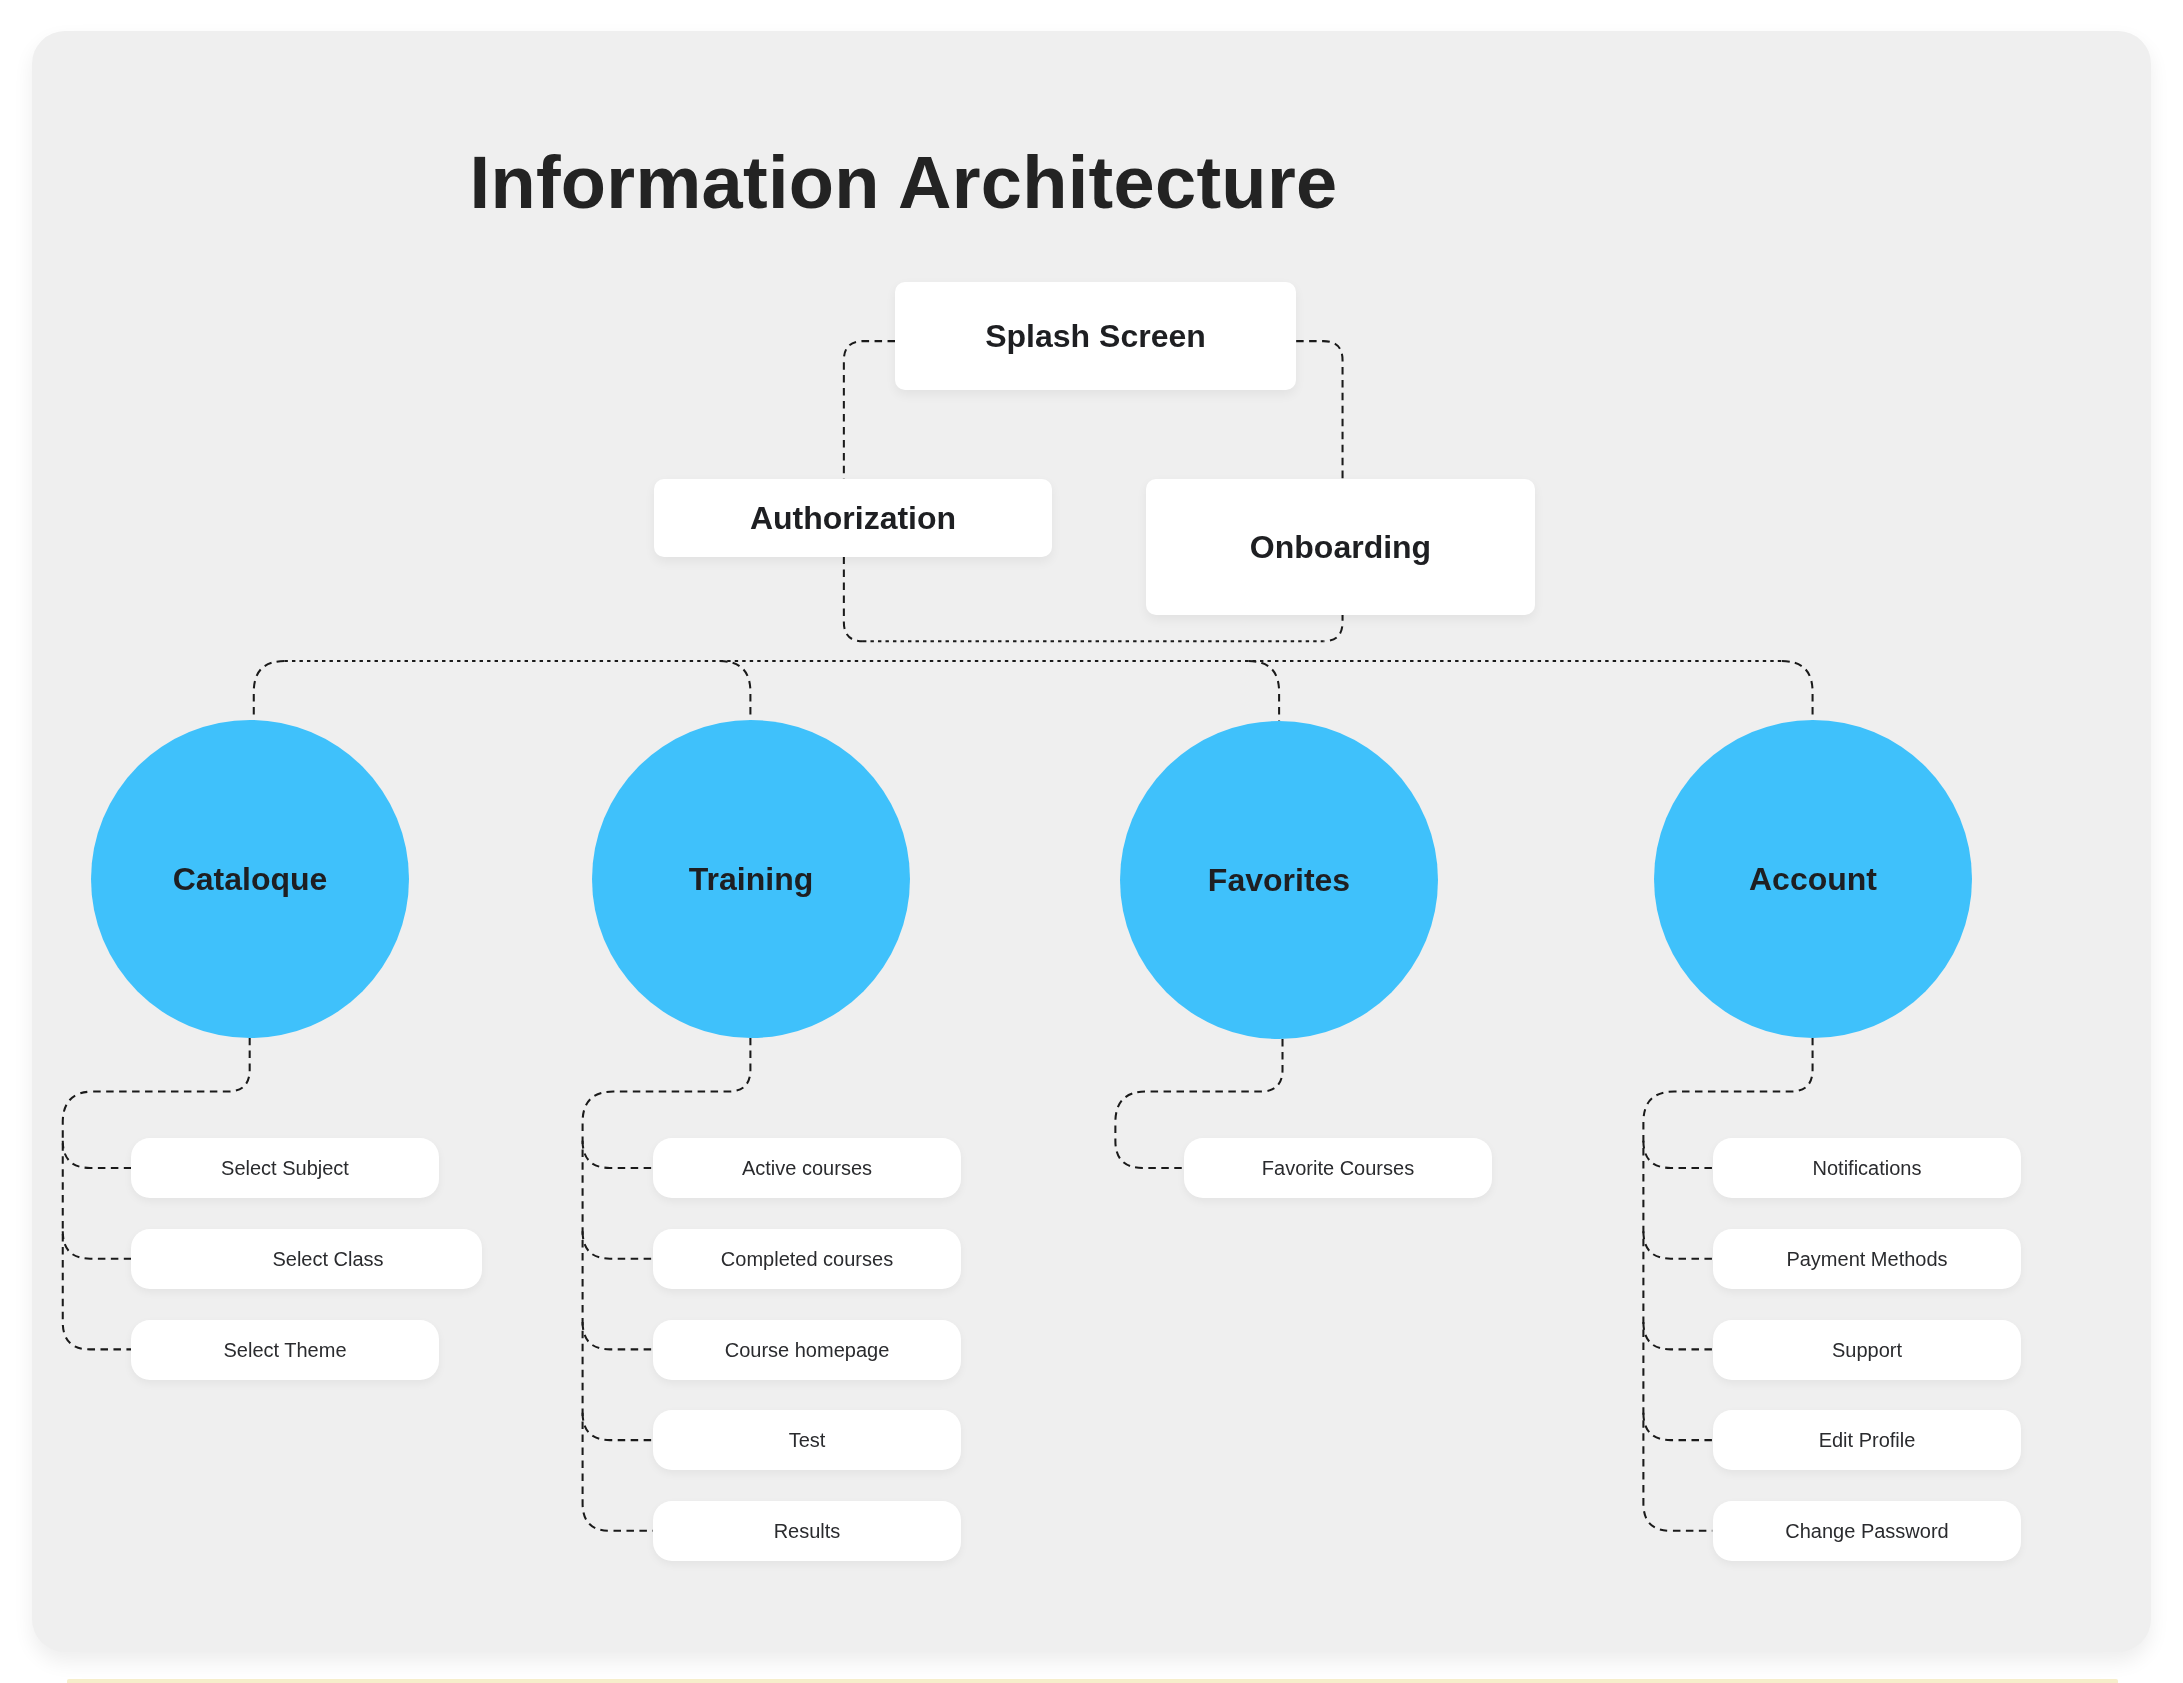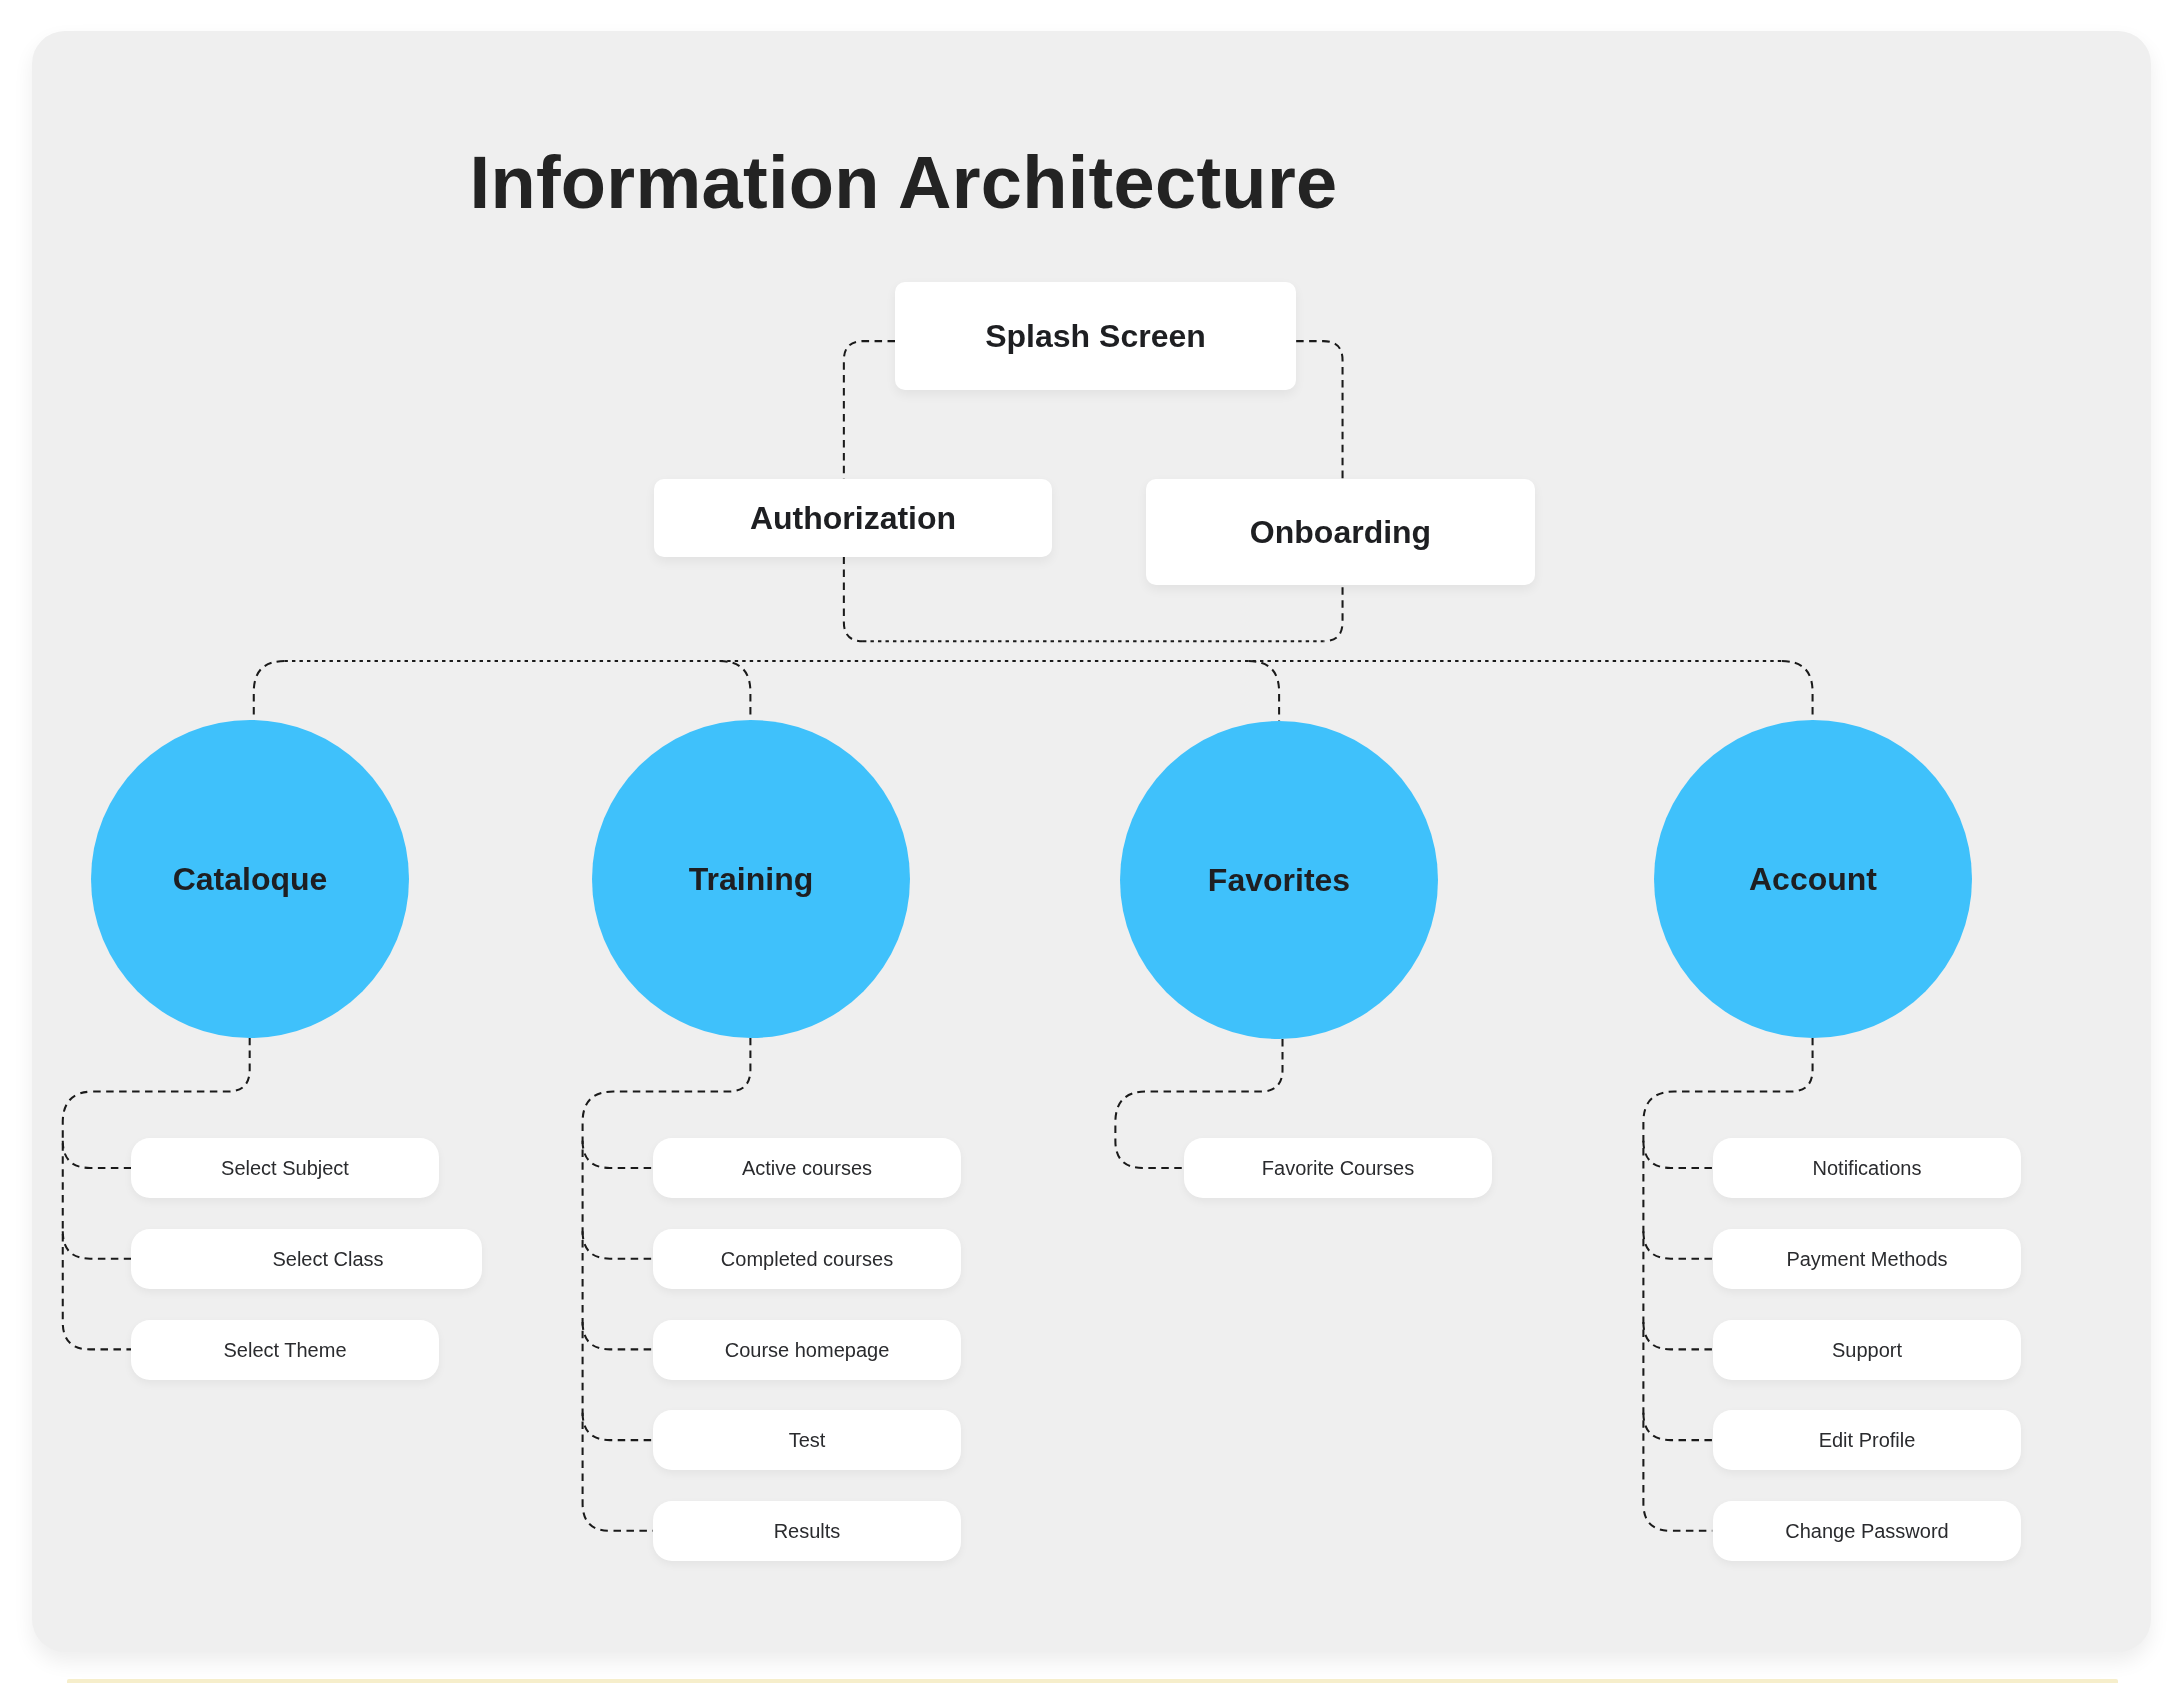--- a/index.html
+++ b/index.html
@@ -104,21 +104,21 @@
     <path class="dash-long" d="M 2409 2071 Q 2409 2111 2449 2111 H 2510"></path>
   </svg>
 
   <div class="node" style="left:895px;top:282px;width:401px;height:108px;">
     <span>Splash Screen</span>
   </div>
 
   <div class="node" style="left:654px;top:479px;width:398px;height:78px;">
     <span>Authorization</span>
   </div>
-  <div class="node" style="left:1146px;top:479px;width:389px;height:106px;">
+  <div class="node" style="left:1146px;top:479px;width:389px;height:136px;">
     <span>Onboarding</span>
   </div>
 
   <div class="bubble" style="left:91px;top:720px;">
     <span>Cataloque</span>
   </div>
   <div class="bubble" style="left:592px;top:720px;">
     <span>Training</span>
   </div>
   <div class="bubble" style="left:1120px;top:721px;">

